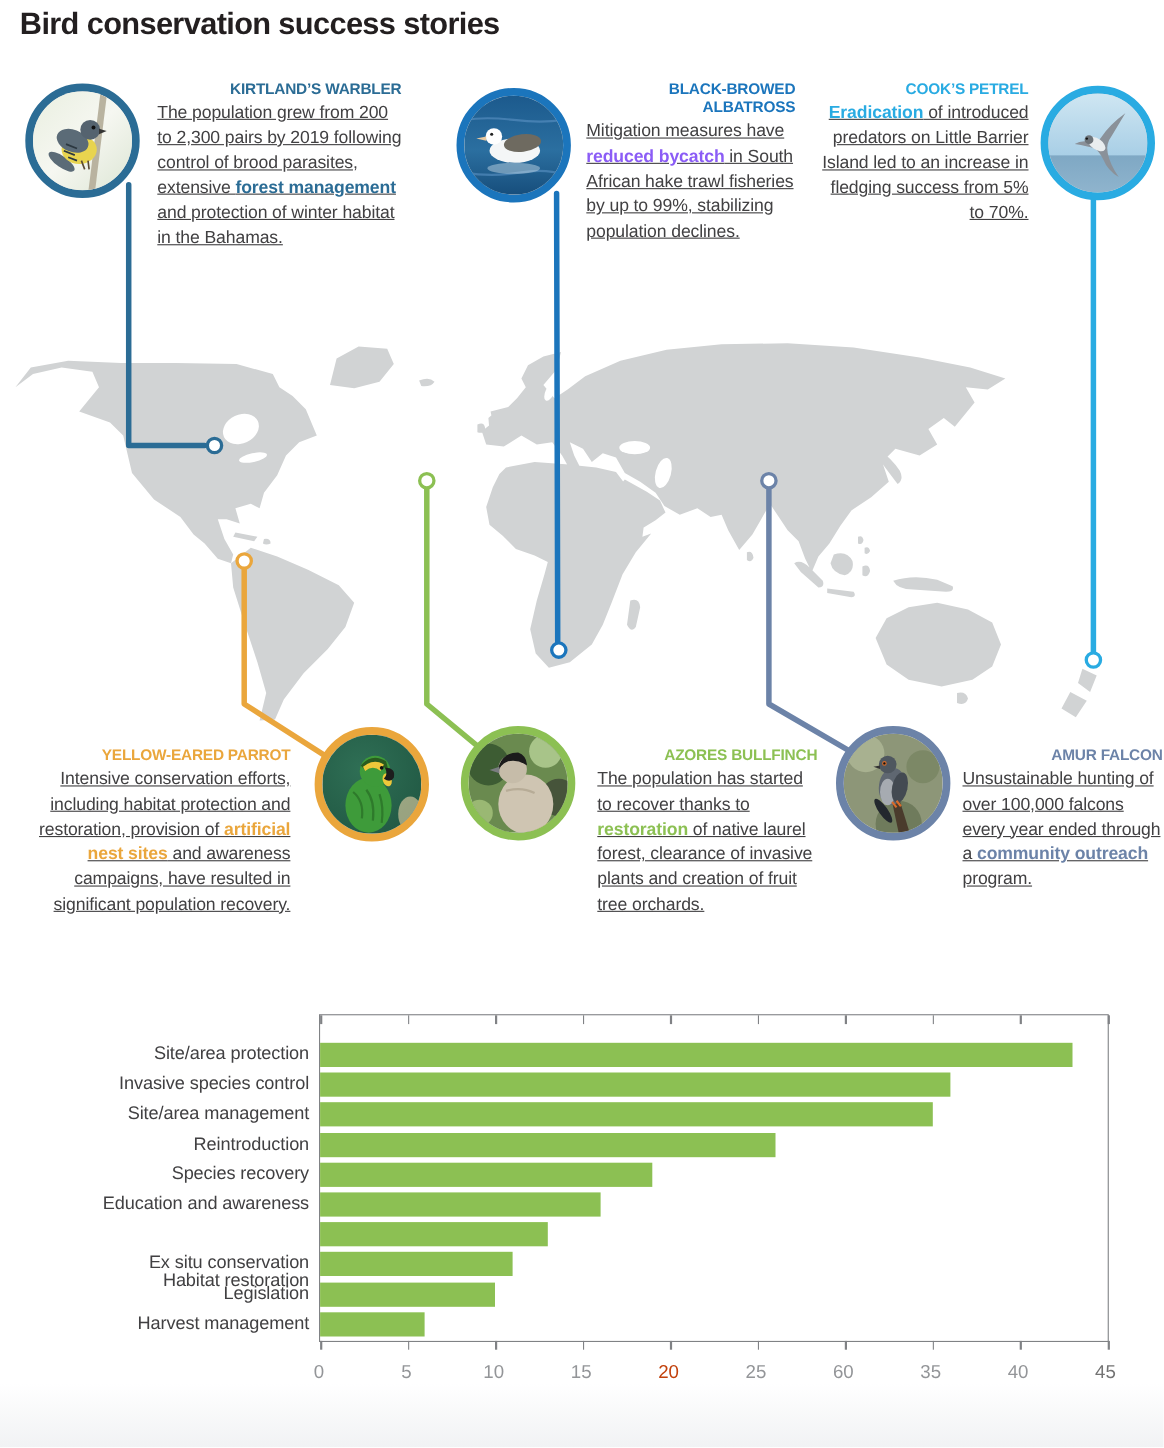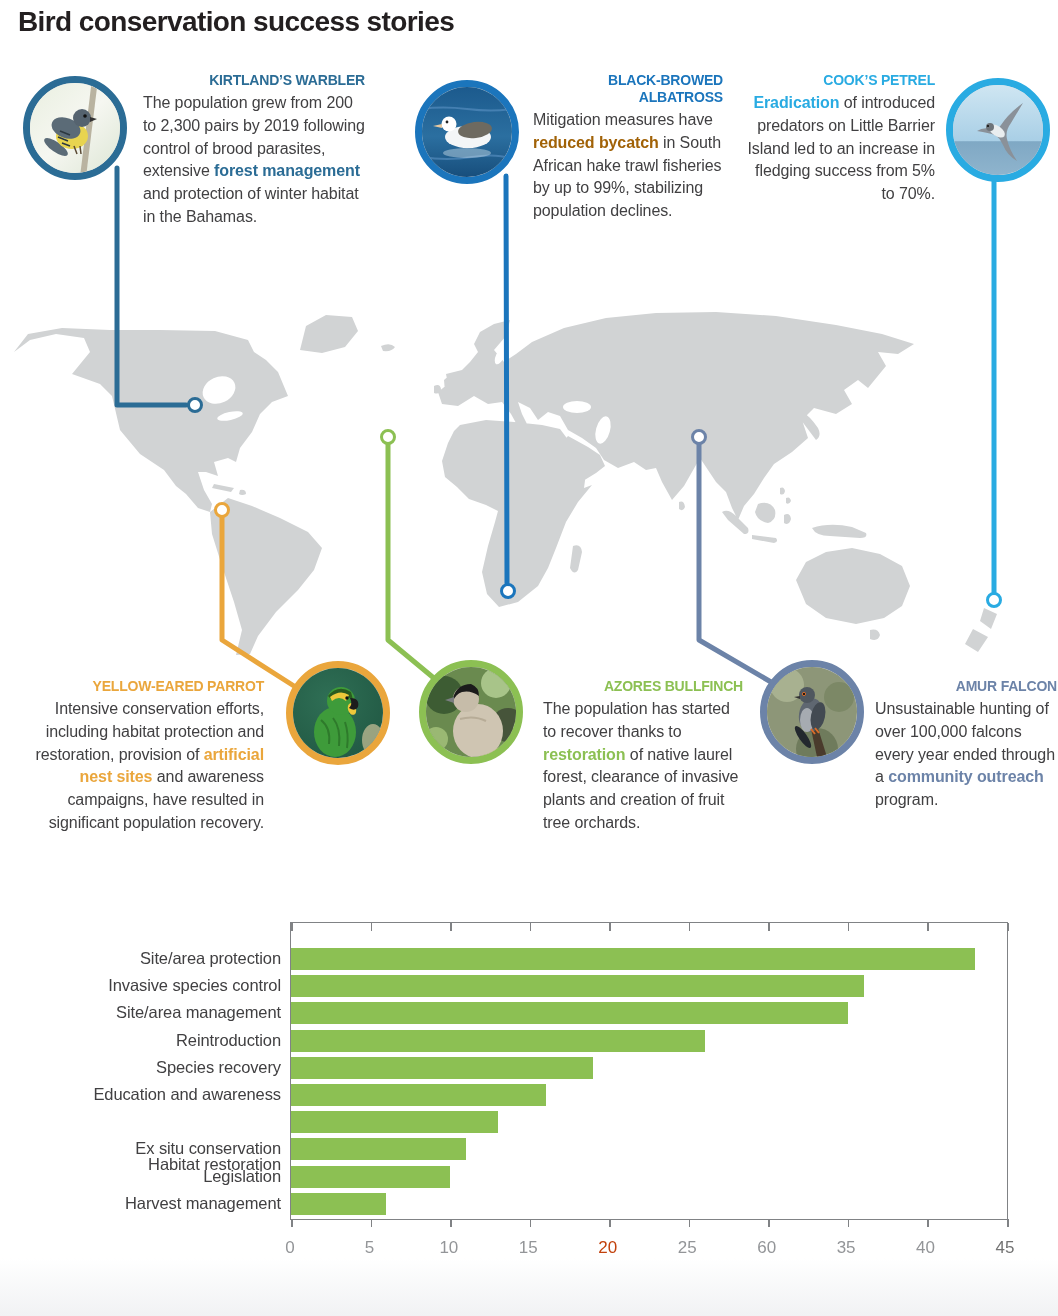--- a/index.html
+++ b/index.html
@@ -7,21 +7,21 @@
         font-family:"Liberation Sans", sans-serif;color:#414042;}
   .page-title{position:absolute;left:18px;top:6px;font-size:28px;font-weight:bold;
         color:#231F20;letter-spacing:-0.6px;}
   svg.bg{position:absolute;left:0;top:0;}
   .photo{position:absolute;width:104px;height:104px;border-radius:50%;
          border:7px solid #888;box-sizing:border-box;overflow:hidden;background:#ddd;}
   .photo svg{display:block;width:90px;height:90px;}
   .callout{position:absolute;font-size:16px;line-height:1.42;letter-spacing:-0.1px;}
   .callout .sp-heading{font-size:14px;font-weight:bold;line-height:1.22;margin:0 0 3px 0;
          letter-spacing:-0.2px;text-align:right;}
-  .callout .sp-body{color:#414042;}
+  .callout .sp-body{color:#414042;text-decoration:underline;}
   .callout .hl{font-weight:bold;}
   .ta-right{text-align:right;}
   
   .chart{position:absolute;left:290px;top:922px;width:718px;height:298px;
          border:1.5px solid #808285;box-sizing:border-box;}
   .bar{position:absolute;left:0;height:22px;}
   .tick{position:absolute;width:1.5px;height:8px;background:#808285;}
   .tick.top{top:0;}
   .tick.bottom{top:100%;}
   .tick-label{position:absolute;width:44px;margin-left:-22px;text-align:center;
@@ -226,21 +226,21 @@
     </svg>
   </div>
 
   <div class="callout" style="left:143px;top:72px;width:222px;">
     <div class="sp-heading" style="color: rgb(43, 108, 149);">KIRTLAND’S WARBLER</div>
     <div class="sp-body"><span>The population grew from 200 to 2,300 pairs by 2019 following control of brood parasites, extensive </span><span class="hl" style="color: rgb(43, 108, 149);">forest management</span><span> and protection of winter habitat in the Bahamas.</span></div>
   </div>
 
   <div class="callout" style="left:533px;top:72px;width:190px;">
     <div class="sp-heading" style="color: rgb(27, 117, 188);">BLACK-BROWED ALBATROSS</div>
-    <div class="sp-body"><span>Mitigation measures have </span><span class="hl" style="color: #a16207;">reduced bycatch</span><span> in South African hake trawl fisheries by up to 99%, stabilizing population declines.</span></div>
+    <div class="sp-body"><span>Mitigation measures have </span><span class="hl" style="color: #8b5cf6;">reduced bycatch</span><span> in South African hake trawl fisheries by up to 99%, stabilizing population declines.</span></div>
   </div>
 
   <div class="callout ta-right" style="left:742px;top:72px;width:193px;">
     <div class="sp-heading" style="color: rgb(41, 171, 226);">COOK’S PETREL</div>
     <div class="sp-body"><span class="hl" style="color: rgb(41, 171, 226);">Eradication</span><span> of introduced predators on Little Barrier Island led to an increase in fledging success from 5% to 70%.</span></div>
   </div>
 
   <div class="callout ta-right" style="left:14px;top:678px;width:250px;">
     <div class="sp-heading" style="color: rgb(234, 166, 60);">YELLOW-EARED PARROT</div>
     <div class="sp-body"><span>Intensive conservation efforts, including habitat protection and restoration, provision of </span><span class="hl" style="color: rgb(234, 166, 60);">artificial nest sites</span><span> and awareness campaigns, have resulted in significant population recovery.</span></div>

